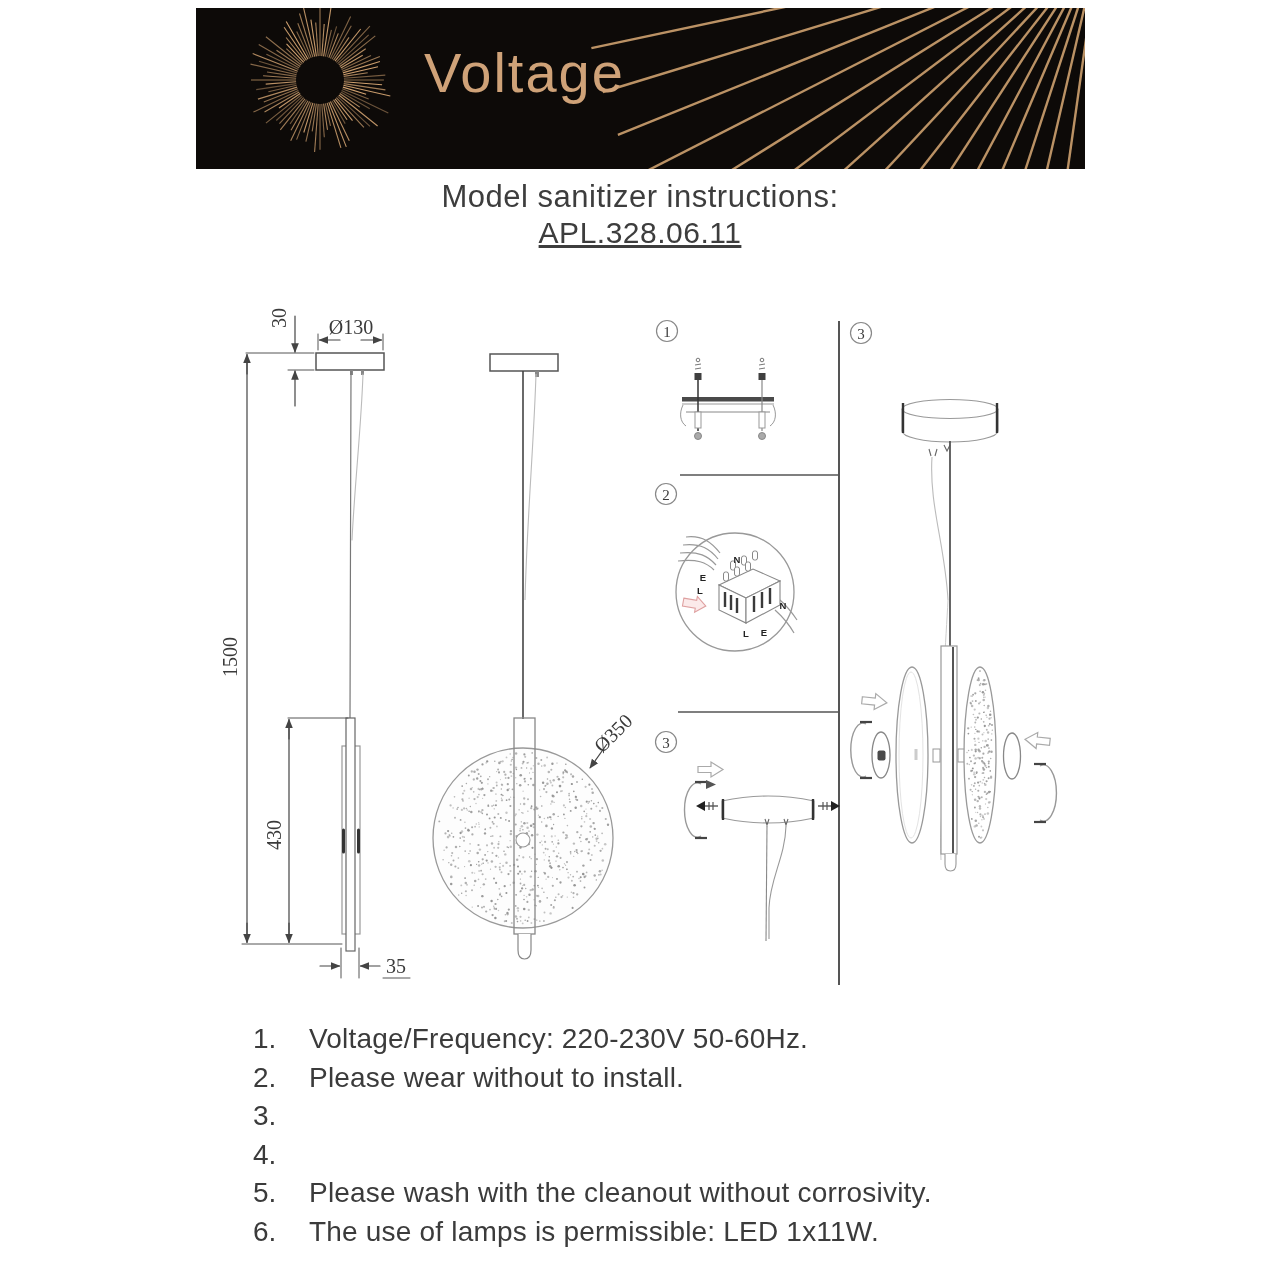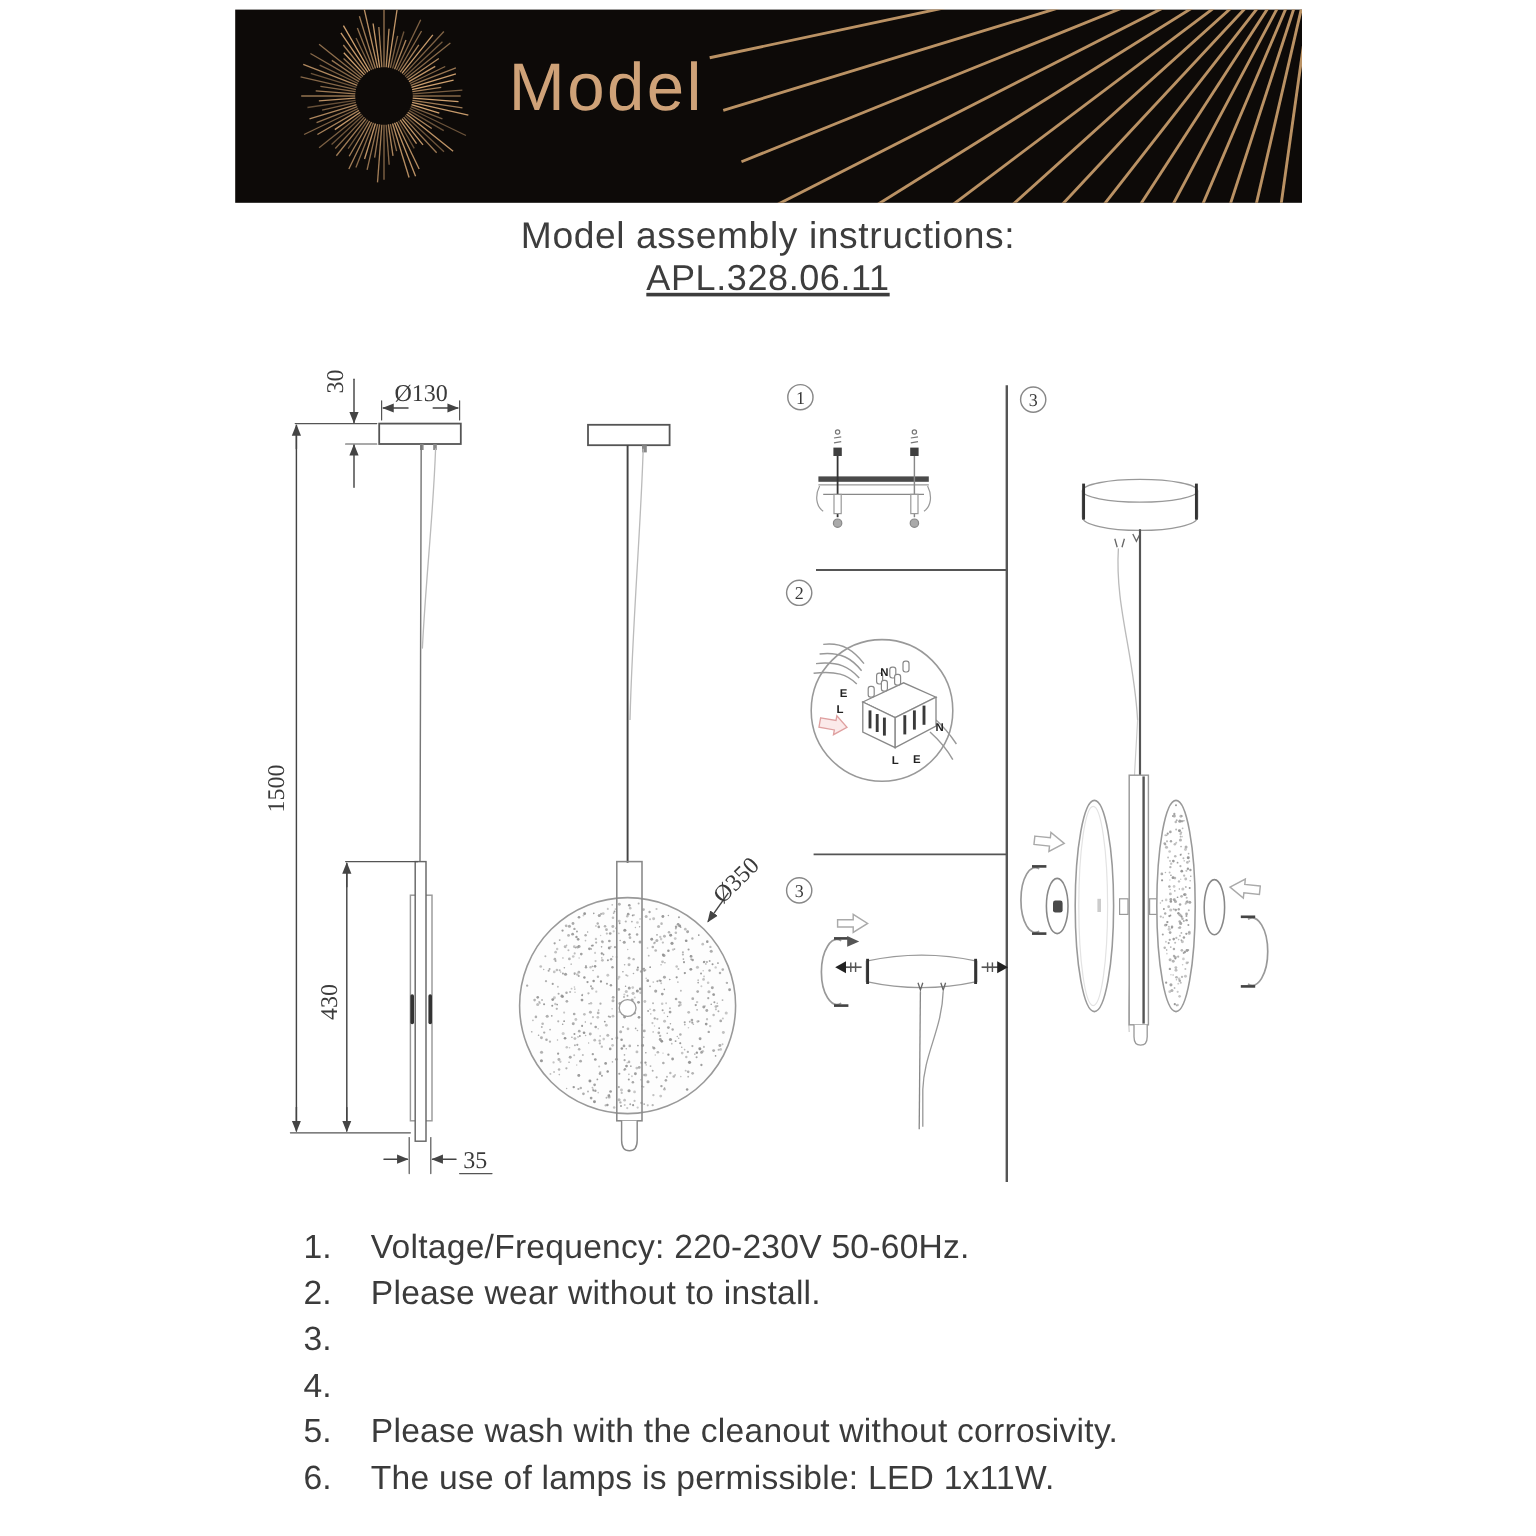--- a/index.html
+++ b/index.html
@@ -1217,22 +1217,22 @@
     <ellipse cx="1012" cy="756" rx="8.5" ry="23" fill="#fff" stroke="#888" stroke-width="1.3"></ellipse>
     <polygon points="1050,737 1037,737 1037,732.5 1025,740.5 1037,748.5 1037,744 1050,744" transform="rotate(6 1037 740)" fill="#fff" stroke="#aaa" stroke-width="1.2"></polygon>
     <g>
       <path d="M1040,766 A13,28 0 1 1 1040,820" fill="none" stroke="#999" stroke-width="1.4"></path>
       <line x1="1034" y1="764" x2="1046" y2="764" stroke="#444" stroke-width="2.2"></line>
       <line x1="1034" y1="822" x2="1046" y2="822" stroke="#444" stroke-width="2.2"></line>
     </g>
   </g>
 </svg>
 
-<div id="brand-name" class="overlay">Model</div>
-<div id="title-heading" class="overlay">Model assembly instructions:</div>
+<div id="brand-name" class="overlay">Voltage</div>
+<div id="title-heading" class="overlay">Model sanitizer instructions:</div>
 <div id="title-model" class="overlay">APL.328.06.11</div>
 
 <div id="instructions" class="overlay">
   <div class="inst-row">
     <span class="inst-num">1.</span>
     <span class="inst-text">Voltage/Frequency: 220-230V 50-60Hz.</span>
   </div>
   <div class="inst-row">
     <span class="inst-num">2.</span>
     <span class="inst-text">Please wear without to install.</span>

